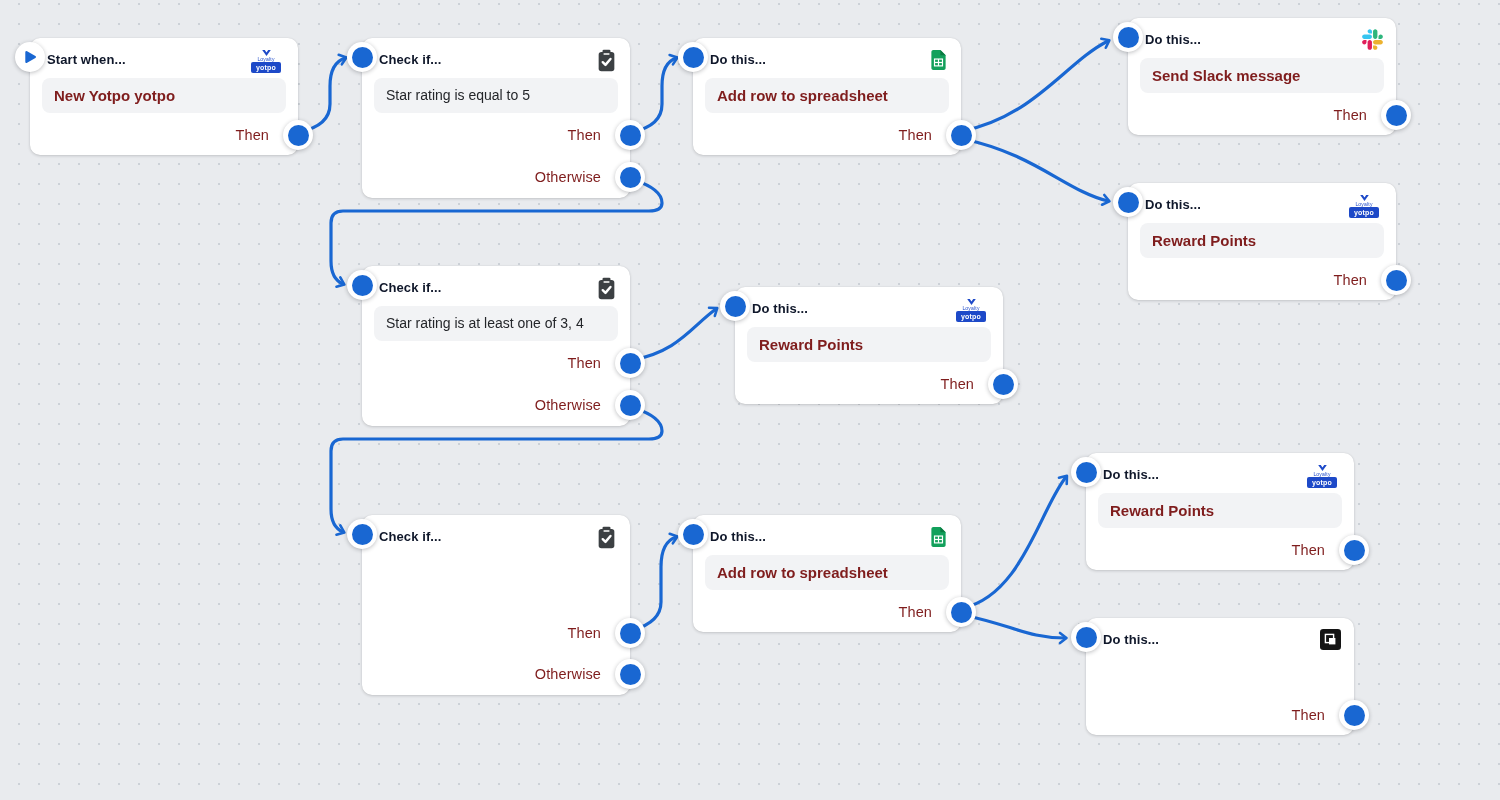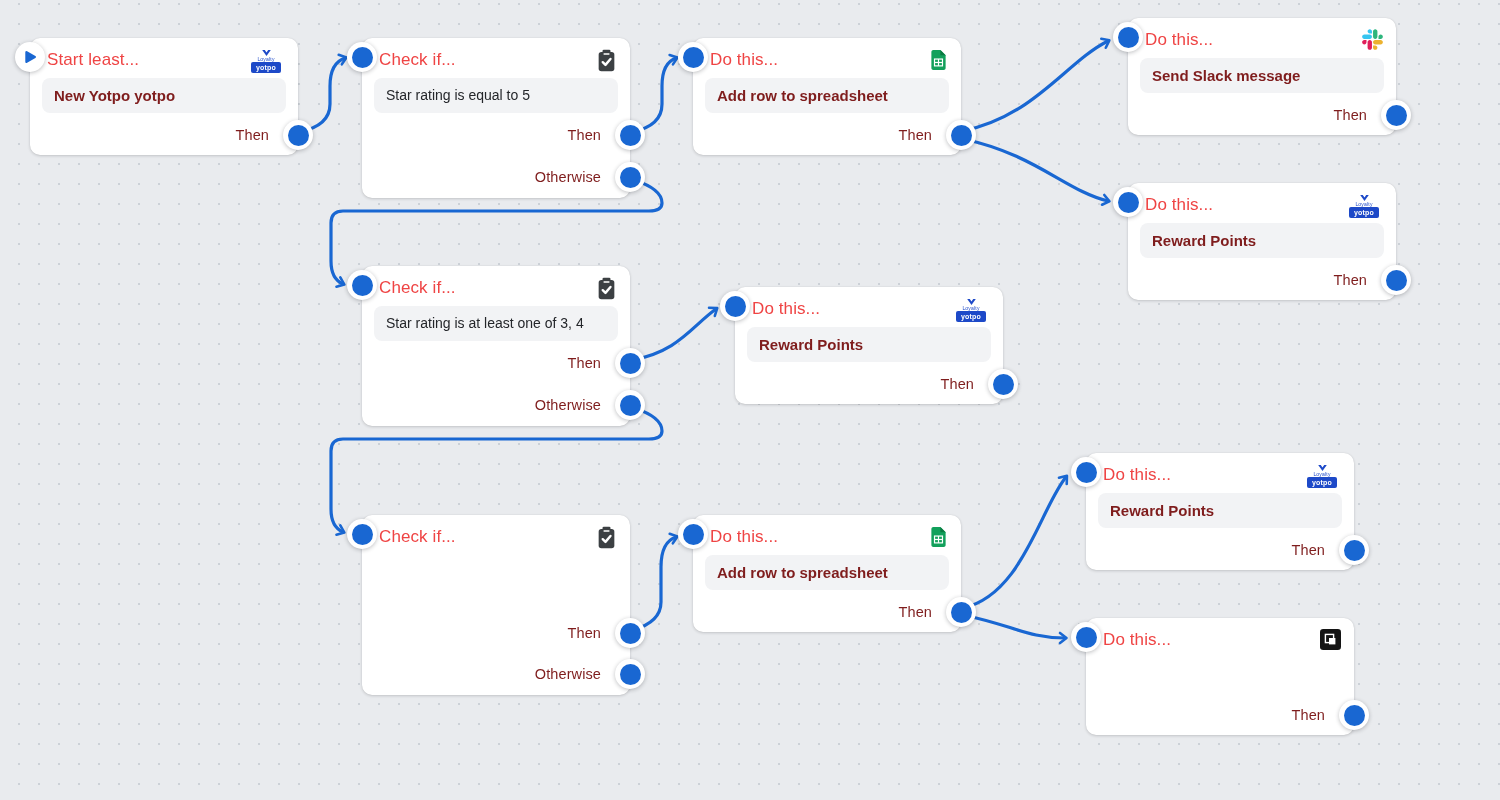--- a/index.html
+++ b/index.html
@@ -22,21 +22,21 @@
   .node{
     position:absolute; width:268px; background:#ffffff;
     border-radius:10px;
     box-shadow:0 1px 3px rgba(26,30,36,.18), 0 0 1px rgba(26,30,36,.12);
   }
   .header{
     display:flex; align-items:flex-start; justify-content:space-between;
     padding:11px 13px 5px 17px; height:40px;
   }
   .title{
-    font-size:17px; color:#ef4444; font-weight:400; line-height:22px;
+    font-size:13px; color:#0f172a; font-weight:700; line-height:22px;
     letter-spacing:.1px;
   }
   .node-icon{ flex:0 0 auto; display:flex; align-items:center; justify-content:center; }
   .body-box{
     margin:0 12px; background:#f2f3f5; border-radius:8px;
     padding:8px 12px; font-size:14px; line-height:19px; color:#24262a;
   }
   .body-box.bold{ font-weight:700; color:#7f1d1d; font-size:15px; }
   .outrow{ position:absolute; left:0; right:0; height:32px; }
   .outlabel{
@@ -59,21 +59,21 @@
     line-height:8px; padding:1.5px 5px; border-radius:2px; letter-spacing:.2px;
   }
 </style>
 </head>
 <body>
 
 <div class="canvas">
 
   <div class="node" style="left:30px;top:38px;height:117px">
     <div class="header">
-      <span class="title">Start least...</span>
+      <span class="title">Start when...</span>
       <span class="node-icon yotpo-ic">
         <svg width="9" height="6" viewBox="0 0 10 7">
             <path d="M0 0 L5 7 L10 0 L7 0 L5 3 L3 0 Z" fill="#1d49c8"></path>
           </svg>
         <span class="y-loyal">Loyalty</span>
         <span class="y-badge">yotpo</span>
       </span>
     </div>
     <div class="body-box bold">New Yotpo yotpo</div>
     <div class="outrow" style="top:81px">

